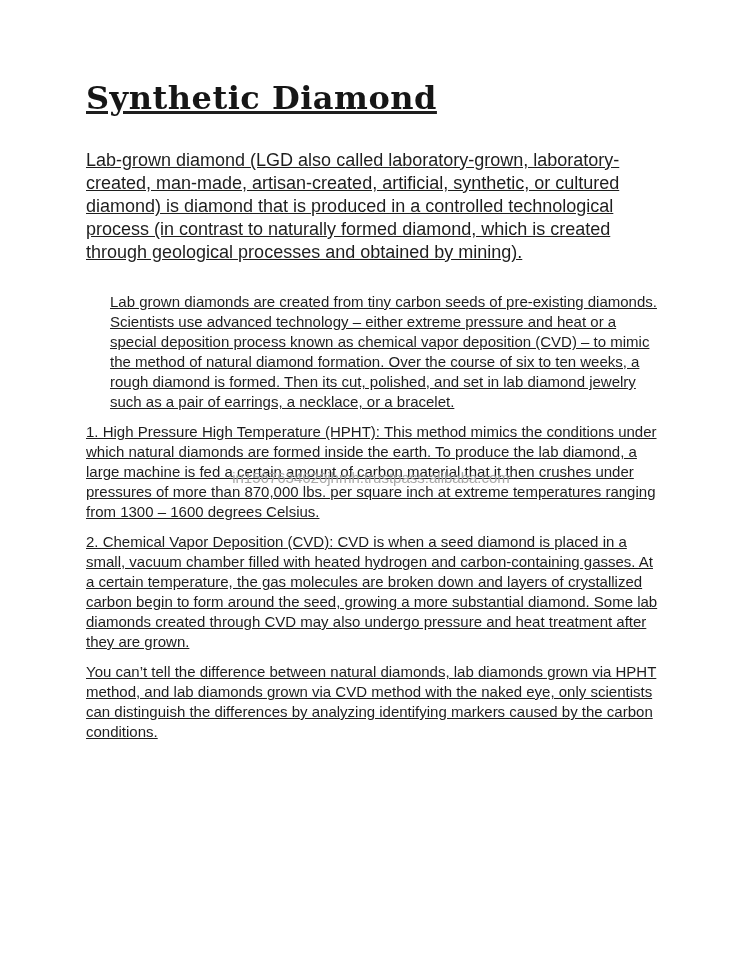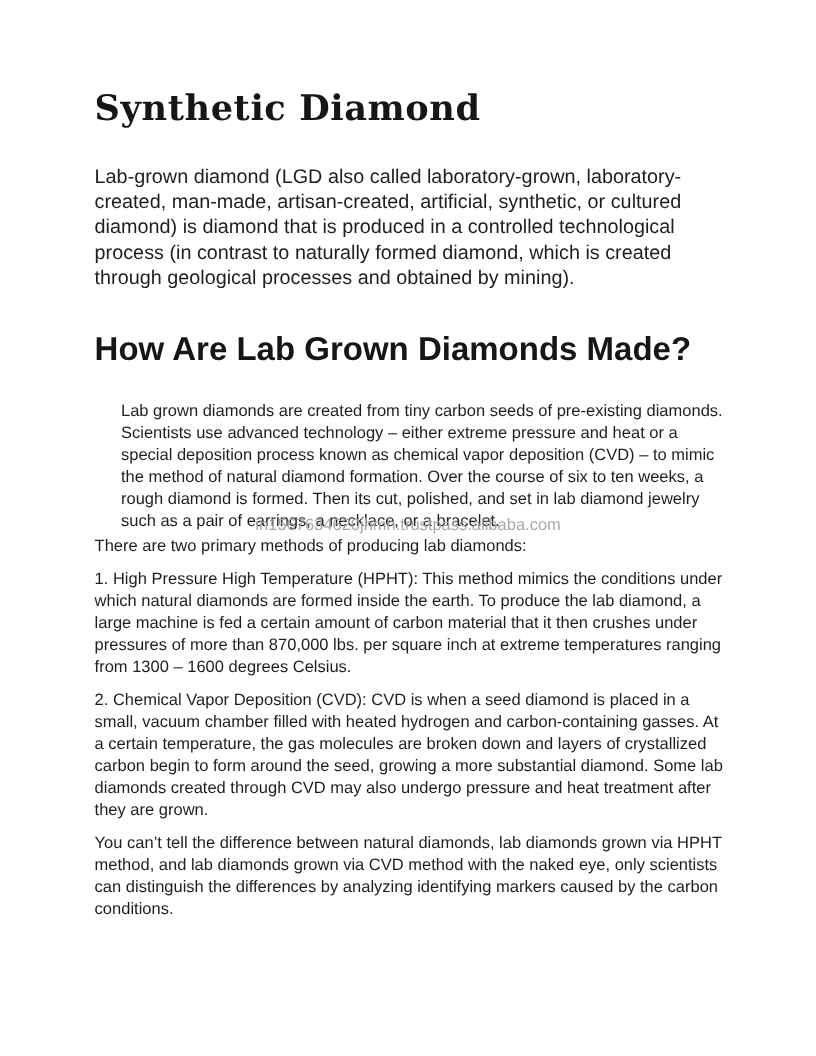--- a/index.html
+++ b/index.html
@@ -8,20 +8,21 @@
     background: #ffffff;
   }
   .page {
     position: relative;
     width: 742px;
     height: 960px;
     background: #ffffff;
     overflow: hidden;
     font-family: "Liberation Sans", sans-serif;
     color: #1e1e1e;
+    text-decoration: underline;
   }
   .content {
     position: relative;
     padding: 80px 84px 0 86px;
     width: 572px;
   }
   .doc-title {
     margin: 0;
     font-family: "DejaVu Serif", "Liberation Serif", serif;
     font-weight: bold;
@@ -70,25 +71,23 @@
 </head>
 <body>
 
 <div class="page">
   <div class="content">
 
     <h1 class="doc-title">Synthetic Diamond</h1>
 
     <p class="intro">Lab-grown diamond (LGD also called laboratory-grown, laboratory-created, man-made, artisan-created, artificial, synthetic, or cultured diamond) is diamond that is produced in a controlled technological process (in contrast to naturally formed diamond, which is created through geological processes and obtained by mining).</p>
 
-    <h2 class="section-heading">How Are Lab Grown Diamonds Made?</h2>
 
     <p class="body-par first">Lab grown diamonds are created from tiny carbon seeds of pre-existing diamonds. Scientists use advanced technology – either extreme pressure and heat or a special deposition process known as chemical vapor deposition (CVD) – to mimic the method of natural diamond formation. Over the course of six to ten weeks, a rough diamond is formed. Then its cut, polished, and set in lab diamond jewelry such as a pair of earrings, a necklace, or a bracelet.</p>
 
-    <p class="body-par lead-in">There are two primary methods of producing lab diamonds:</p>
 
     <p class="body-par">1. High Pressure High Temperature (HPHT): This method mimics the conditions under which natural diamonds are formed inside the earth. To produce the lab diamond, a large machine is fed a certain amount of carbon material that it then crushes under pressures of more than 870,000 lbs. per square inch at extreme temperatures ranging from 1300 – 1600 degrees Celsius.</p>
 
     <p class="body-par">2. Chemical Vapor Deposition (CVD): CVD is when a seed diamond is placed in a small, vacuum chamber filled with heated hydrogen and carbon-containing gasses. At a certain temperature, the gas molecules are broken down and layers of crystallized carbon begin to form around the seed, growing a more substantial diamond. Some lab diamonds created through CVD may also undergo pressure and heat treatment after they are grown.</p>
 
     <p class="body-par">You can’t tell the difference between natural diamonds, lab diamonds grown via HPHT method, and lab diamonds grown via CVD method with the naked eye, only scientists can distinguish the differences by analyzing identifying markers caused by the carbon conditions.</p>
 
   </div>
 
   <div class="watermark">in1567634620jhmh.trustpass.alibaba.com</div>

